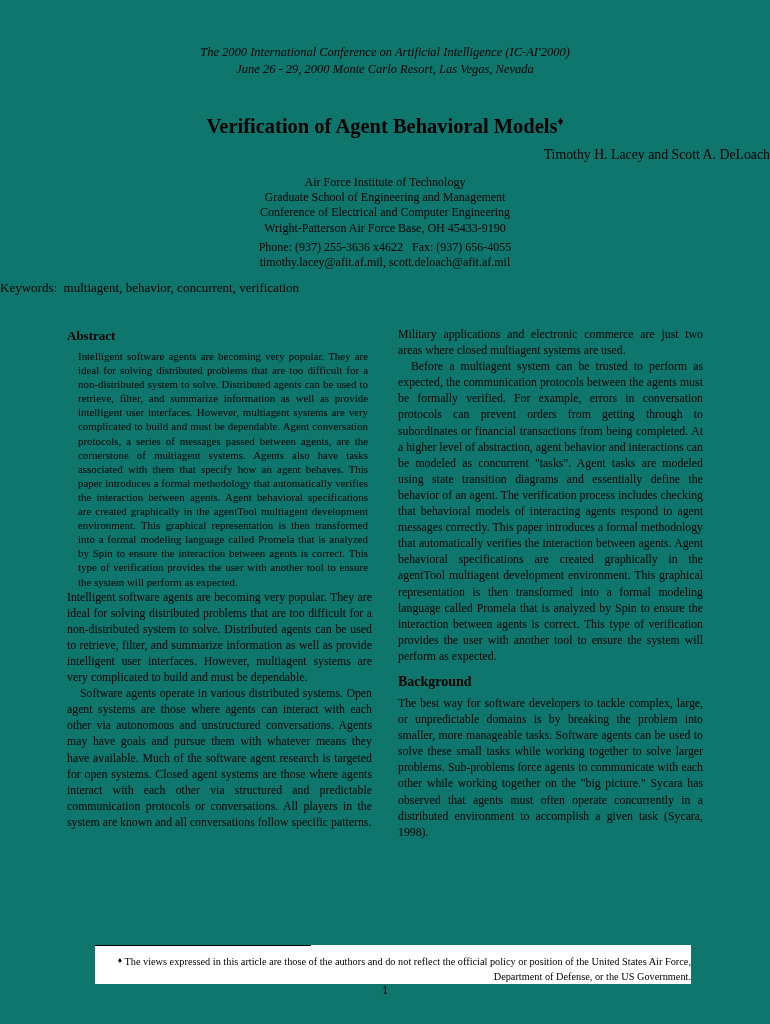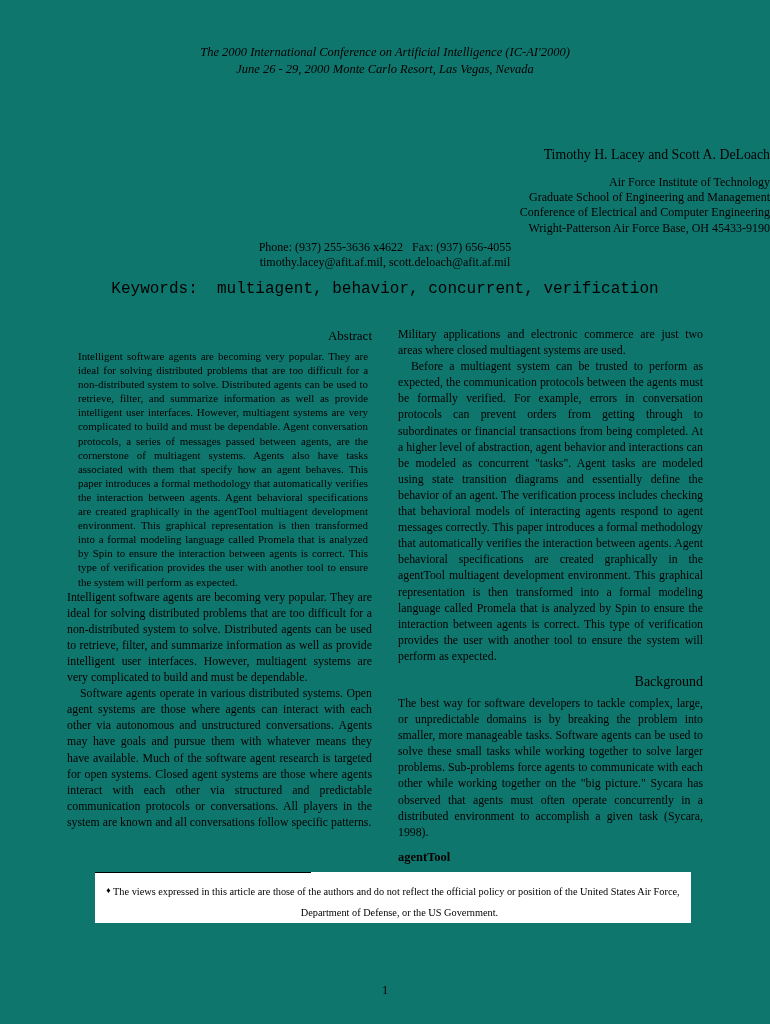--- a/index.html
+++ b/index.html
@@ -21,62 +21,62 @@
     position: absolute; top: 100px; left: 0; width: 770px;
     text-align: center; font-size: 20.5px; font-weight: bold;
   }
   .paper-title sup { font-size: 12px; }
   .authors {
     position: absolute; top: 147px; left: 0; width: 770px;
     text-align: right; font-size: 13.8px;
   }
   .affiliation {
     position: absolute; top: 175px; left: 0; width: 770px;
-    text-align: right; font-size: 12px; line-height: 15.2px;
+    text-align: center; font-size: 12px; line-height: 15.2px;
   }
   .contact {
     position: absolute; top: 240px; left: 0; width: 770px;
     text-align: center; font-size: 12px; line-height: 15.4px;
   }
   .keywords {
     position: absolute; top: 280px; left: 0; width: 770px;
-    text-align: center; font-size: 16px; font-family: Liberation Mono, monospace;
+    font-size: 13px;
   }
 
   .columns {
     position: absolute; top: 326px; left: 67px; width: 636px;
     display: flex; gap: 26px;
   }
   .col { width: 305px; font-size: 11.8px; line-height: 16.1px; text-align: justify; }
 
   .sec-heading {
-    text-align: right; font-weight: normal; font-size: 14px; line-height: 17px;
+    text-align: left; font-weight: bold; font-size: 14px; line-height: 17px;
     margin: 0;
   }
   .abstract-heading { font-size: 13px; margin: 1px 0 5px 0; }
   .mid-heading { margin: 9px 0 5px 0; }
   .sub-heading {
     text-align: left; font-weight: bold; font-size: 12.5px;
     margin: 9px 0 5px 0;
   }
 
   .abstract-text {
     font-size: 10.9px; line-height: 14.1px;
     margin: 0 4px 0 11px;
     text-align: justify;
   }
 
   p { margin: 0; }
   p.indent { text-indent: 13px; }
 
   .footnote {
-    position: absolute; top: 872px; left: 95px; width: 596px;
-    font-size: 10.3px; line-height: 21px;
+    position: absolute; top: 945px; left: 95px; width: 596px;
+    font-size: 10.3px; line-height: 15px;
     background: #ffffff; z-index: 2;
-    text-align: center;
+    text-align: right;
   }
   .footnote-rule {
     width: 216px; height: 0;
     border-top: 1.4px solid #000;
     margin: 0 0 7px 0;
   }
   .footnote-body { padding-left: 13px; text-indent: -13px; }
   .footnote-marker { font-size: 8.5px; vertical-align: 2px; }
 
   .page-number {
@@ -87,20 +87,21 @@
 </head>
 <body>
 
 <div class="page">
 
   <div class="conf-header">
     <div>The 2000 International Conference on Artificial Intelligence (IC-AI'2000)</div>
     <div>June 26 - 29, 2000 Monte Carlo Resort, Las Vegas, Nevada</div>
   </div>
 
+  <h1 class="paper-title"><span>Verification of Agent Behavioral Models</span><sup>♦</sup></h1>
 
   <div class="authors">Timothy H. Lacey and Scott A. DeLoach</div>
 
   <div class="affiliation">
     <div>Air Force Institute of Technology</div>
     <div>Graduate School of Engineering and Management</div>
     <div>Conference of Electrical and Computer Engineering</div>
     <div>Wright-Patterson Air Force Base, OH 45433-9190</div>
   </div>
 
@@ -121,21 +122,20 @@
       <p class="indent">Software agents operate in various distributed systems. Open agent systems are those where agents can interact with each other via autonomous and unstructured conversations. Agents may have goals and pursue them with whatever means they have available. Much of the software agent research is targeted for open systems. Closed agent systems are those where agents interact with each other via structured and predictable communication protocols or conversations. All players in the system are known and all conversations follow specific patterns.</p>
     </div>
 
     <div class="col">
       <p>Military applications and electronic commerce are just two areas where closed multiagent systems are used.</p>
       <p class="indent">Before a multiagent system can be trusted to perform as expected, the communication protocols between the agents must be formally verified. For example, errors in conversation protocols can prevent orders from getting through to subordinates or financial transactions from being completed. At a higher level of abstraction, agent behavior and interactions can be modeled as concurrent "tasks". Agent tasks are modeled using state transition diagrams and essentially define the behavior of an agent. The verification process includes checking that behavioral models of interacting agents respond to agent messages correctly. This paper introduces a formal methodology that automatically verifies the interaction between agents. Agent behavioral specifications are created graphically in the agentTool multiagent development environment. This graphical representation is then transformed into a formal modeling language called Promela that is analyzed by Spin to ensure the interaction between agents is correct. This type of verification provides the user with another tool to ensure the system will perform as expected.</p>
 
       <h2 class="sec-heading mid-heading">Background</h2>
       <p>The best way for software developers to tackle complex, large, or unpredictable domains is by breaking the problem into smaller, more manageable tasks. Software agents can be used to solve these small tasks while working together to solve larger problems. Sub-problems force agents to communicate with each other while working together on the "big picture." Sycara has observed that agents must often operate concurrently in a distributed environment to accomplish a given task (Sycara, 1998).</p>
 
-      <h3 class="sub-heading">agentTool</h3>
     </div>
 
   </div>
 
   <div class="footnote">
     <div class="footnote-rule"></div>
     <div class="footnote-body"><span class="footnote-marker">♦</span> <span>The views expressed in this article are those of the authors and do not reflect the official policy or position of the United States Air Force, Department of Defense, or the US Government.</span></div>
   </div>
 
   <div class="page-number">1</div>

